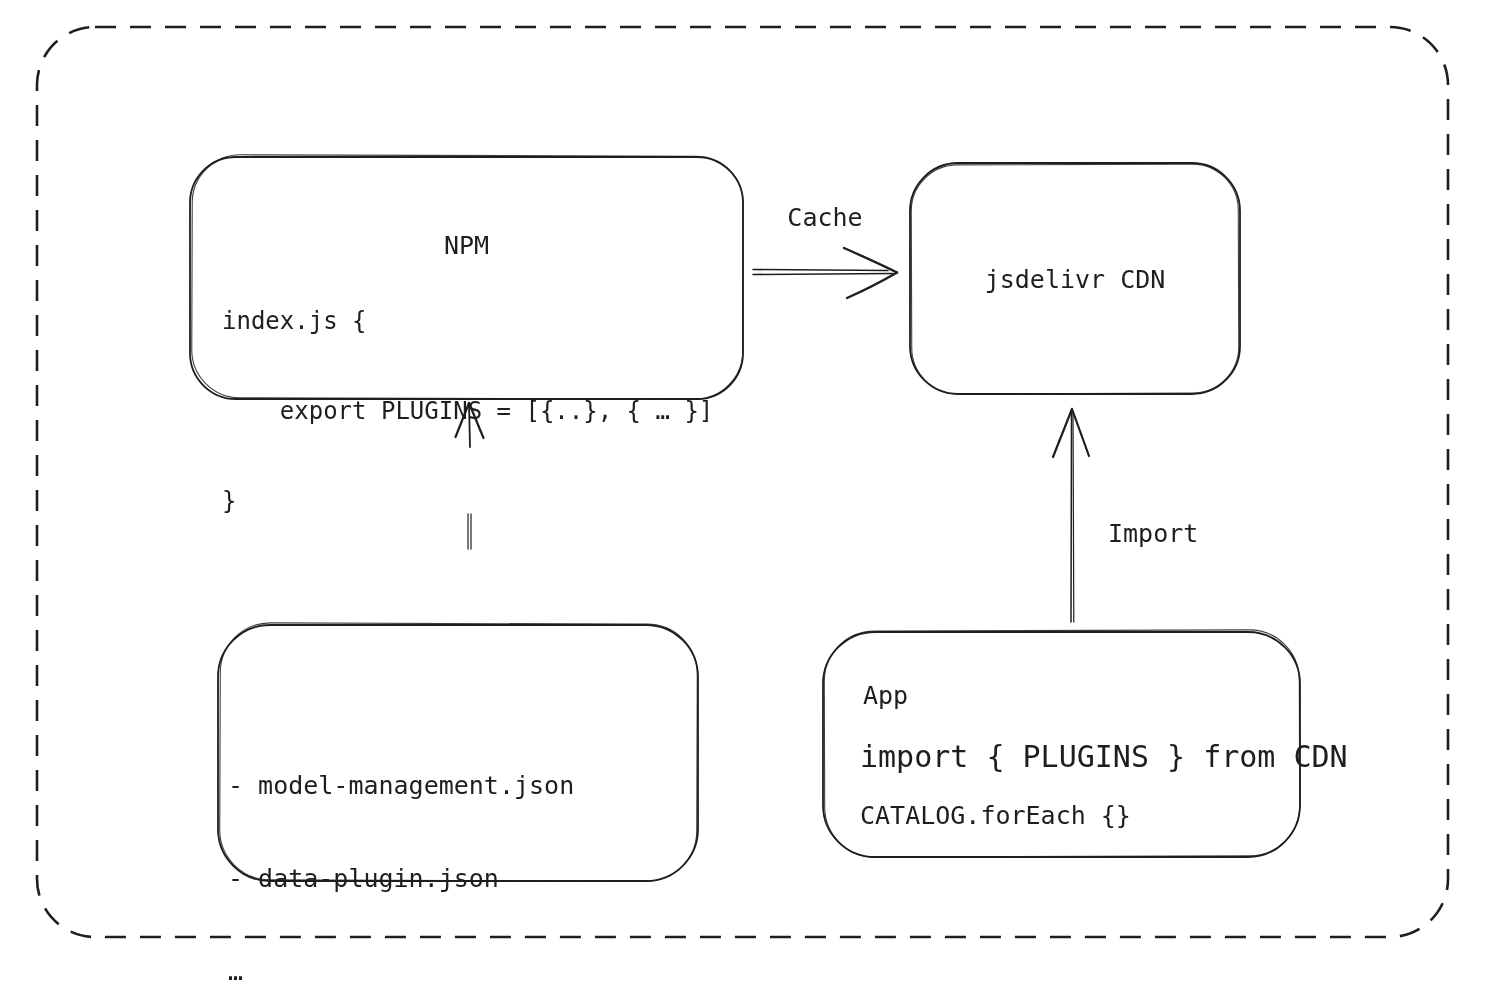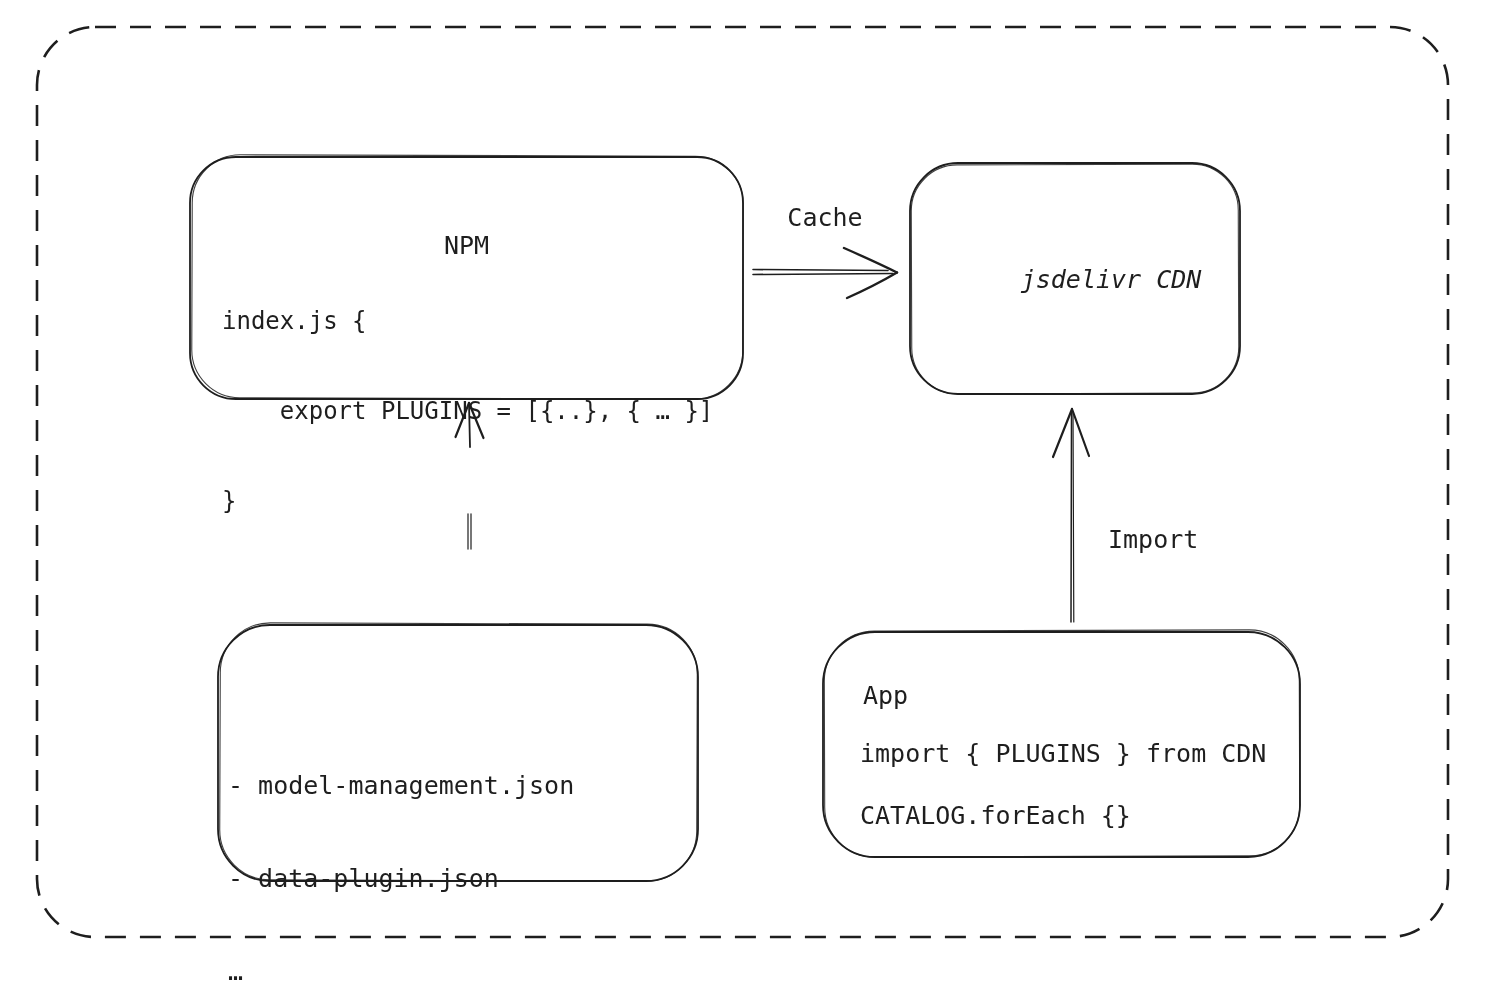--- a/index.html
+++ b/index.html
@@ -44,53 +44,51 @@
     left: 222px; top: 246px;
     font-size: 24px;
     line-height: 30px;
   }
   .cache-label {
     left: 752px; top: 202px; width: 146px;
     text-align: center;
     font-size: 25px;
   }
   .cdn-label {
-    left: 946px; top: 264px; width: 330px;
+    left: 910px; top: 264px; width: 330px;
     text-align: center;
     font-size: 25px;
-    font-style: italic;
   }
   .build-label {
     left: 318px; top: 449px; width: 300px;
     text-align: center;
     font-size: 25px;
     line-height: 31px;
   }
   .repo-title {
     left: 218px; top: 569px; width: 440px;
     text-align: center;
     font-size: 25px;
   }
   .repo-items {
     left: 228px; top: 708px;
     font-size: 25px;
     line-height: 31px;
   }
   .import-label {
     left: 1108px; top: 518px;
     font-size: 25px;
-    margin-top: 6px;
   }
   .app-title {
     left: 863px; top: 680px;
     font-size: 25px;
   }
   .app-code-1 {
     left: 860px; top: 738px;
-    font-size: 25px;
+    font-size: 30px;
   }
   .app-code-2 {
     left: 860px; top: 800px;
     font-size: 25px;
   }
 </style>
 </head>
 <body>
 
 <div class="canvas">

